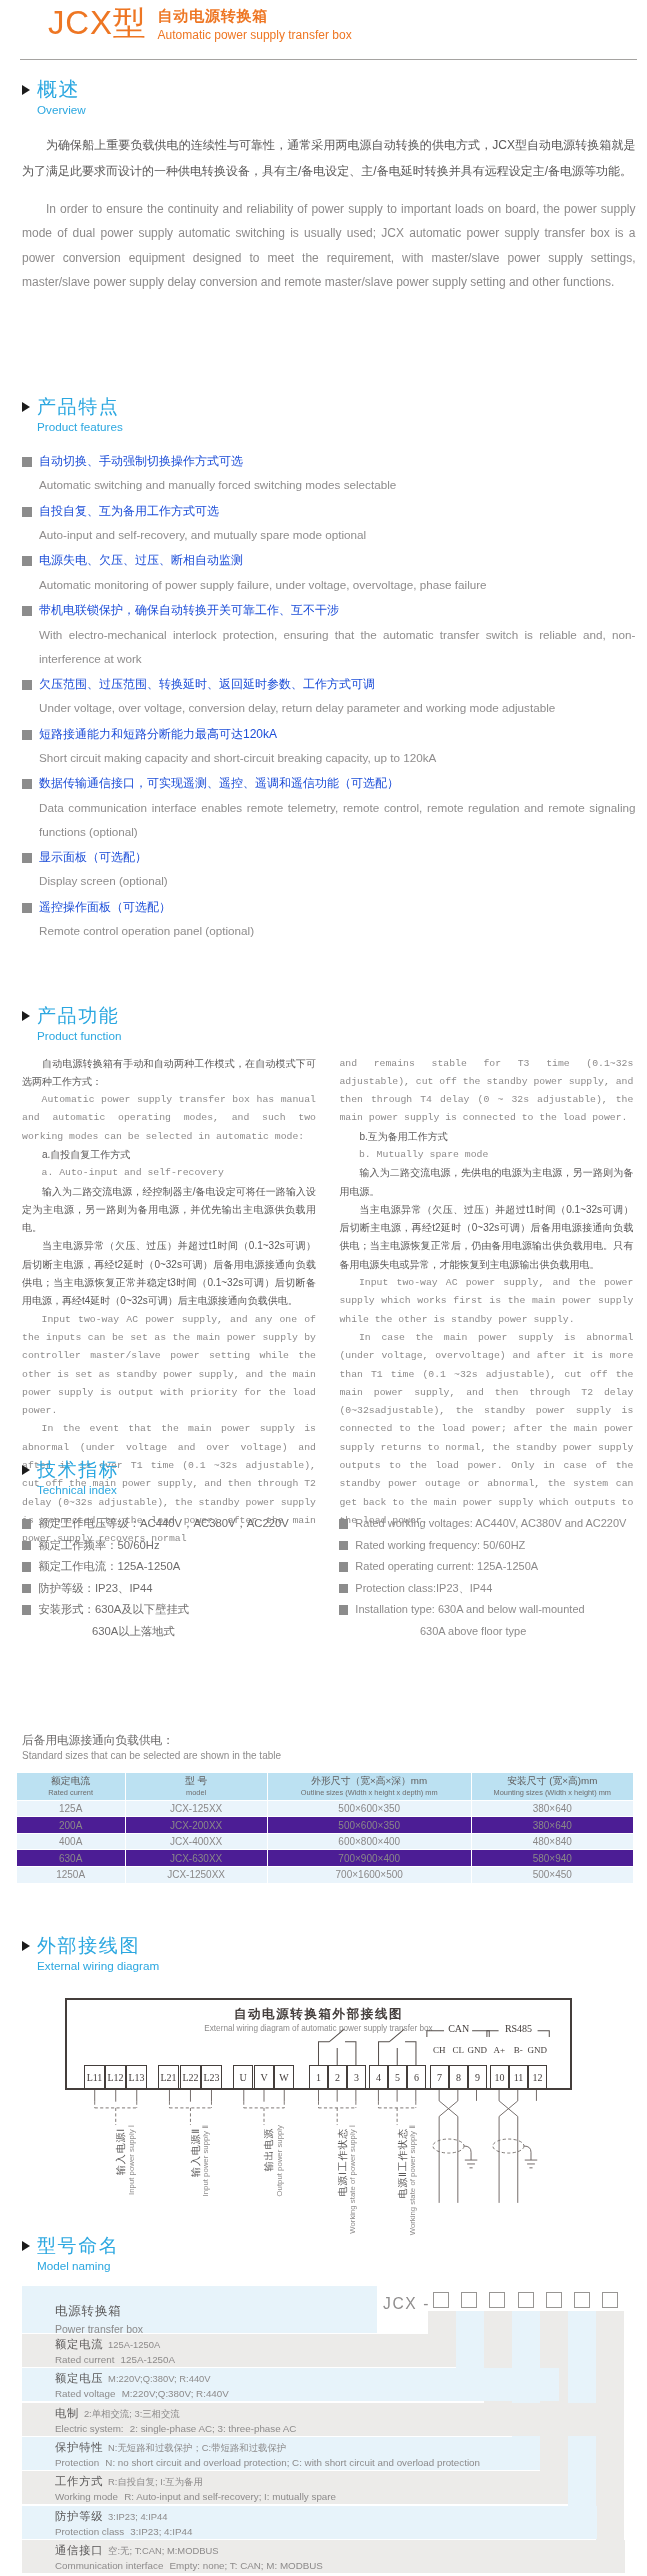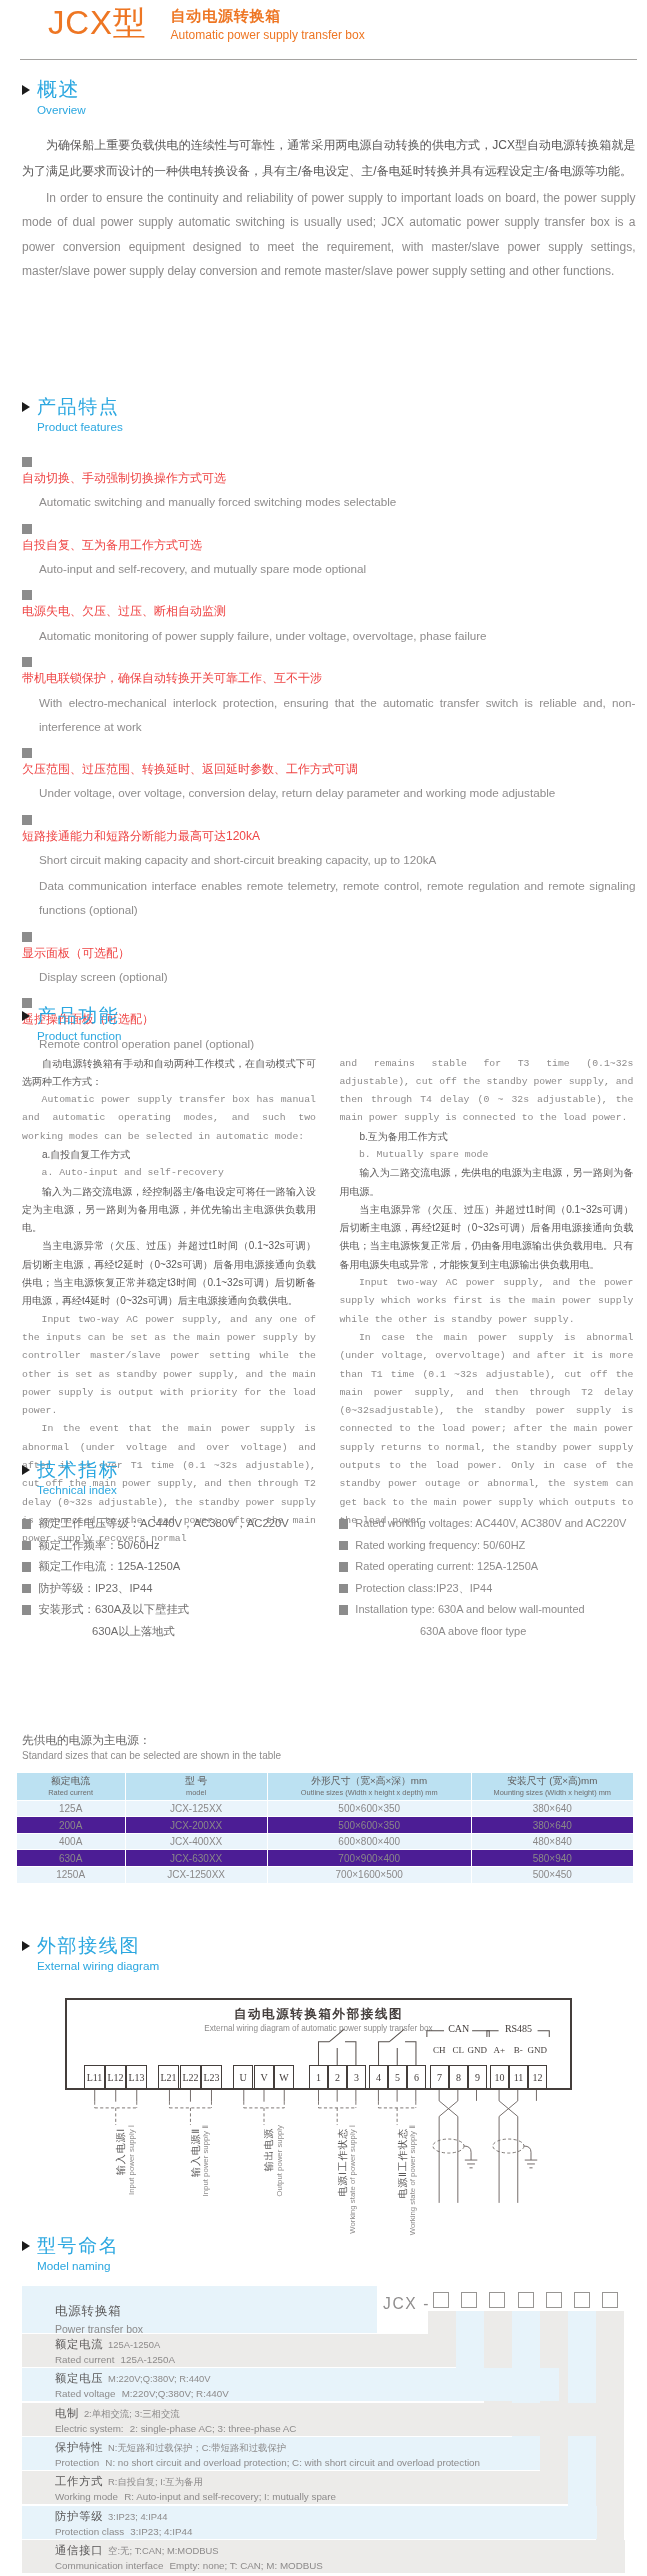--- a/index.html
+++ b/index.html
@@ -2,41 +2,41 @@
 <html style="font-size:12.5px"><head>
 <meta charset="utf-8">
 <style>
   html,body { margin:0; padding:0; background:#ffffff; }
   .page { position:relative; width:648px; height:2576px; background:#fff; overflow:hidden;
           font-family:"Liberation Sans", sans-serif; }
 
   
   .brand { position:absolute; left:48px; top:4.7px; display:flex; }
   .brand-model { font-size:33px; line-height:36px; color:#EE7623; letter-spacing:0.8px; }
-  .brand-right { margin-left:24px; margin-top:2.3px; }
+  .brand-right { margin-left:11px; margin-top:2.3px; }
   .brand-zh { font-size:15px; font-weight:bold; color:#EE7623; letter-spacing:0.8px; }
   .brand-en { font-size:12px; color:#EE7623; margin-top:2.3px; }
   .top-divider { position:absolute; left:20px; right:11px; top:59px; border-top:0.8px solid #A5A3A1; }
 
   
   .sec { position:absolute; left:22px; right:12.5px; }
   .sec-head { display:flex; align-items:flex-start; }
   .tri { width:0; height:0; border-left:8.6px solid #1c1c1c; border-top:5.5px solid transparent;
          border-bottom:5.5px solid transparent; margin:7px 7px 0 0; flex:none; }
   .h-zh { font-size:20px; line-height:23.4px; color:#2BA7E0; letter-spacing:1.6px; }
   .h-zh.small { font-size:19px; }
   .h-en { font-size:11.7px; color:#2BA7E0; margin-top:1.6px; }
 
   
   .para-zh { font-size:12px; line-height:26px; color:#595757; text-align:justify; text-indent:2em; margin-top:15.6px; }
-  .para-en { font-size:12px; line-height:24.6px; color:#8d8b8b; text-align:justify; text-indent:2em; margin-top:2px; }
+  .para-en { font-size:12px; line-height:24.6px; color:#8d8b8b; text-align:justify; text-indent:2em; margin-top:13px; }
 
   
   .feat-list { margin-top:17px; }
-  .feat-zh { display:flex; font-size:12px; line-height:23.4px; color:#ef4444;flex-direction:column; }
+  .feat-zh { display:flex; font-size:12px; line-height:23.4px; color:#1d4ed8; }
   .sq { width:10px; height:10px; background:#8C8C8C; margin:7px 7px 0 0; flex:none; }
   .feat-en { margin:0 0 2.3px 17px; font-size:11.7px; line-height:24px; color:#8f8d8d; text-align:justify; }
 
   
   .fn-cols { display:flex; margin-top:12.5px; }
   .fn-col { width:294px; }
   .fn-col + .fn-col { margin-left:23.4px; }
   .fn-zh { font-size:10px; line-height:18.3px; color:#595757; text-align:justify; text-indent:2em; }
   .fn-en { font-size:9.8px; line-height:18.3px; color:#8d8b8b; text-align:justify; text-indent:2em;font-family:Liberation Mono, monospace; }
   .no-indent { text-indent:0; }
@@ -158,20 +158,24 @@
       <div class="feat-zh">
           <span class="sq"></span>
           <span>欠压范围、过压范围、转换延时、返回延时参数、工作方式可调</span>
         </div>
       <div class="feat-en">Under voltage, over voltage, conversion delay, return delay parameter and working mode adjustable</div>
       <div class="feat-zh">
           <span class="sq"></span>
           <span>短路接通能力和短路分断能力最高可达120kA</span>
         </div>
       <div class="feat-en">Short circuit making capacity and short-circuit breaking capacity, up to 120kA</div>
+      <div class="feat-zh">
+          <span class="sq"></span>
+          <span>数据传输通信接口，可实现遥测、遥控、遥调和遥信功能（可选配）</span>
+        </div>
       <div class="feat-en">Data communication interface enables remote telemetry, remote control, remote regulation and remote signaling functions (optional)</div>
       <div class="feat-zh">
           <span class="sq"></span>
           <span>显示面板（可选配）</span>
         </div>
       <div class="feat-en">Display screen (optional)</div>
       <div class="feat-zh">
           <span class="sq"></span>
           <span>遥控操作面板（可选配）</span>
         </div>
@@ -262,21 +266,21 @@
         <div class="titem">
             <span class="sq"></span>
             <span class="t-en">Installation type: 630A and below wall-mounted</span>
           </div>
         <div class="tcont-en">630A above floor type</div>
       </div>
     </div>
   </div>
 
   <div class="sec" style="top:1733px">
-    <div class="cap-zh">先供电的电源为主电源：</div>
+    <div class="cap-zh">后备用电源接通向负载供电：</div>
     <div class="cap-en">Standard sizes that can be selected are shown in the table</div>
   </div>
 
   <table class="size-table">
     <colgroup>
         <col style="width:109px">
         <col style="width:142px">
         <col style="width:205px">
         <col style="width:162px">
       </colgroup>

